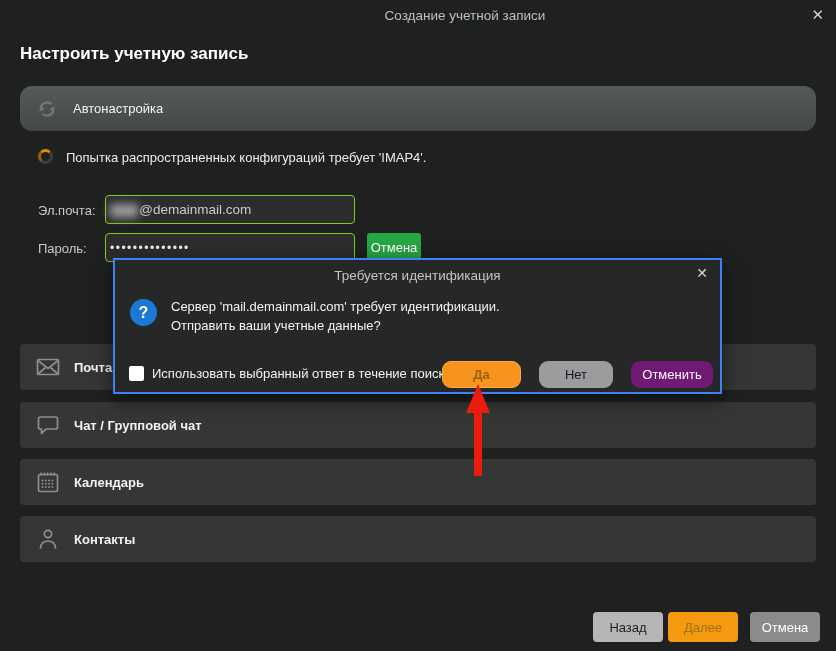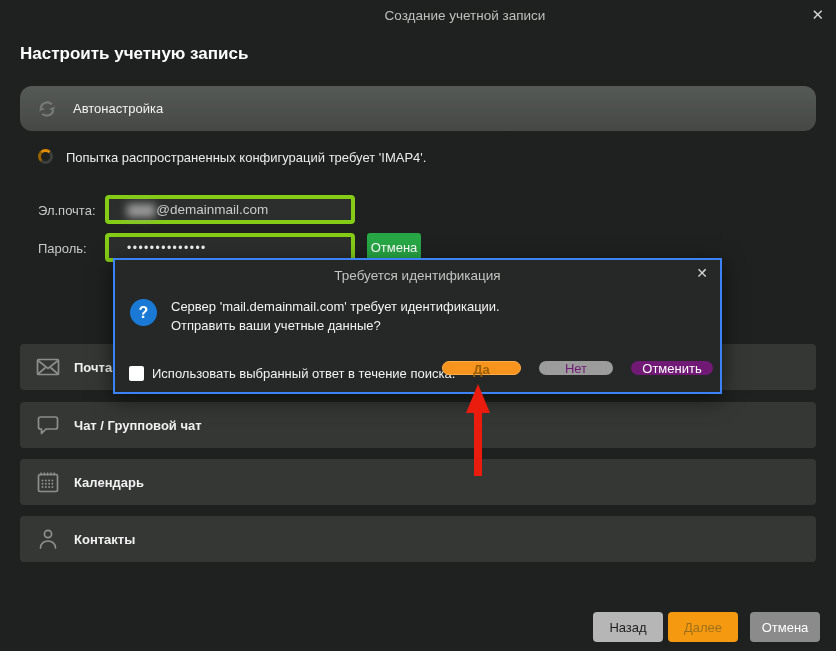--- a/index.html
+++ b/index.html
@@ -45,22 +45,22 @@
   .status-text {
     position: absolute; top: 150px; left: 66px;
     font-size: 13px; color: #ececec;
   }
   
   .field-label { position: absolute; font-size: 13px; color: #c9c9c9; }
   .lbl-email { top: 203px; left: 38px; }
   .lbl-pass  { top: 241px; left: 38px; }
   .input-box {
     position: absolute; left: 105px; width: 250px; height: 29px;
-    background: #2b2e2c; border: 4px solid #84cc16; border-radius: 4px;
-    display: flex; align-items: center; padding-left: 18px;
+    background: #2b2e2c; border: 1px solid #84cc16; border-radius: 4px;
+    display: flex; align-items: center; padding-left: 4px;
     font-size: 13.5px; color: #cbcbcb;
   }
   .inp-email { top: 195px; }
   .inp-pass  { top: 233px; }
   .redacted { filter: blur(4px); color: #9d9d9d; font-size: 11px; letter-spacing: -1px; margin-right: 2px; }
   .pass-dots { font-size: 12px; letter-spacing: 1.5px; color: #f0f0f0; }
   .btn-green {
     position: absolute; top: 233px; left: 367px; width: 54px; height: 29px;
     background: #27a745; color: #ffffff; font-size: 13px;
     border: none; border-radius: 3px; cursor: pointer; z-index: 2;
@@ -103,30 +103,30 @@
   .modal-checkbox {
     position: absolute; top: 106px; left: 14px;
     width: 15px; height: 15px; background: #ffffff;
     border-radius: 2px; cursor: pointer;
   }
   .modal-checkbox-label {
     position: absolute; top: 106px; left: 37px;
     font-size: 13px; color: #f3f3f3;
   }
   .modal-btn {
-    position: absolute; top: 101px; height: 14px;
+    position: absolute; top: 101px; height: 27px;
     border-radius: 9px; font-size: 13px; cursor: pointer;
     border: none;
   }
   .btn-yes {
     left: 327px; width: 79px;
     background: #f7941e; color: #9c6008; font-weight: bold;
     border: 1px solid #fbaa45;
   }
-  .btn-no     { left: 424px; width: 74px; background: #9c9c9c; color: #701a75; }
+  .btn-no     { left: 424px; width: 74px; background: #9c9c9c; color: #0f172a; }
   .btn-cancel { left: 516px; width: 82px; background: #701a75; color: #fdfdfd; }
   
   .arrow-overlay {
     position: absolute; top: 0; left: 0; width: 836px; height: 651px;
     z-index: 30; pointer-events: none;
   }
   
   .footer-btn {
     position: absolute; top: 612px; height: 30px; width: 70px;
     border: none; border-radius: 4px; font-size: 13px; cursor: pointer;

